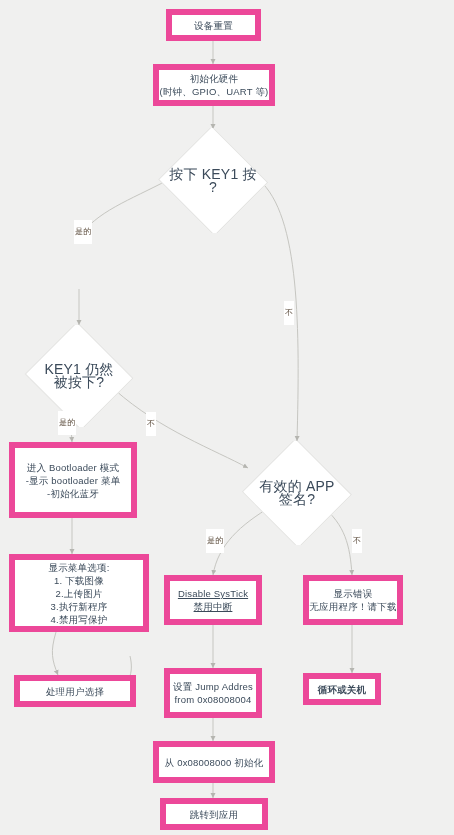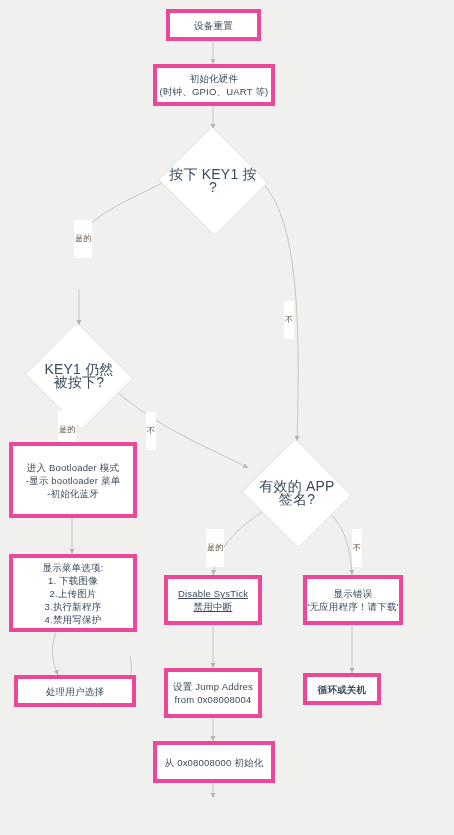--- a/index.html
+++ b/index.html
@@ -22,21 +22,21 @@
     left: 0;
     top: 0;
     width: 454px;
     height: 835px;
     pointer-events: none;
   }
   .node {
     position: absolute;
     box-sizing: border-box;
     background: #ffffff;
-    border: 4px solid #ec4899;
+    border: 6px solid #ec4899;
     color: #3b4a5a;
     font-size: 9.5px;
     line-height: 13px;
     display: flex;
     align-items: center;
     justify-content: center;
     text-align: center;
     letter-spacing: 0.2px;
     white-space: pre;
     overflow: hidden;
@@ -64,21 +64,21 @@
     color: #3b4a5a;
     text-align: center;
     white-space: pre;
   }
   .edge-label {
     position: absolute;
     background: #ffffff;
     color: #5a4a3a;
     font-size: 8px;
     line-height: 10px;
-    padding: 14px 1px;
+    padding: 7px 1px;
     white-space: nowrap;
     letter-spacing: 0.2px;
   }
 </style>
 </head>
 <body>
 
 <div id="canvas">
 
   <svg class="edges" viewBox="0 0 454 835">
@@ -136,21 +136,21 @@
 
   <div class="edge-label" style="left:58px; top:411px;">是的</div>
   <div class="edge-label" style="left:146px; top:412px;">不</div>
 
   <div class="node" style="left:9px; top:442px; width:128px; height:76px;">
     <span>进入 Bootloader 模式
 -显示 bootloader 菜单
 -初始化蓝牙</span>
   </div>
 
-  <div class="node" style="left:9px; top:554px; width:128px; height:78px;">
+  <div class="node" style="left:9px; top:554px; width:140px; height:78px;">
     <span>显示菜单选项:
 1. 下载图像
 2.上传图片
 3.执行新程序
 4.禁用写保护</span>
   </div>
 
   <div class="node" style="left:14px; top:675px; width:122px; height:32px;">
     <span>处理用户选择</span>
   </div>
@@ -180,14 +180,17 @@
   </div>
 
   <div class="node" style="left:303px; top:673px; width:78px; height:32px;font-weight:bold;">
     <span>循环或关机</span>
   </div>
 
   <div class="node" style="left:153px; top:741px; width:122px; height:42px;">
     <span>从 0x08008000 初始化</span>
   </div>
 
+  <div class="node" style="left:160px; top:798px; width:108px; height:32px;">
+    <span>跳转到应用</span>
+  </div>
 
 </div>
 
 </body></html>

